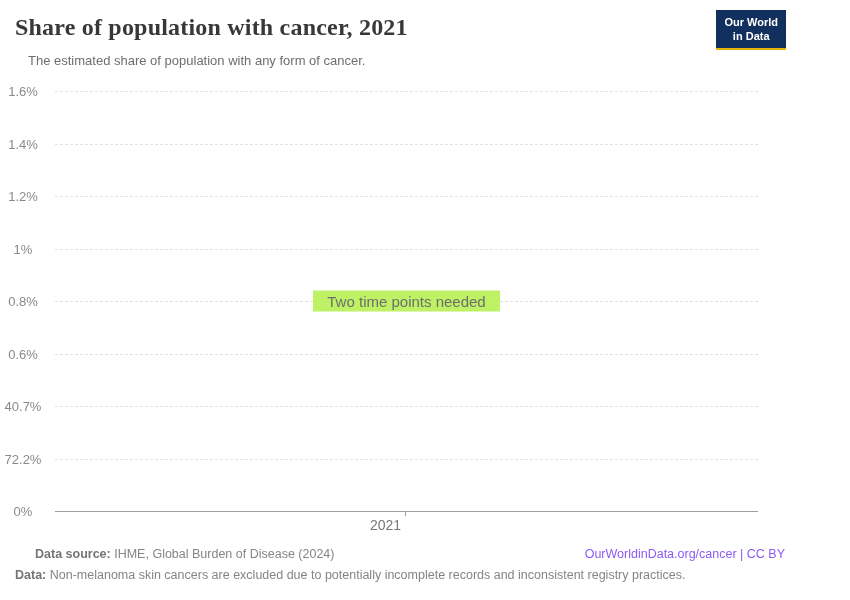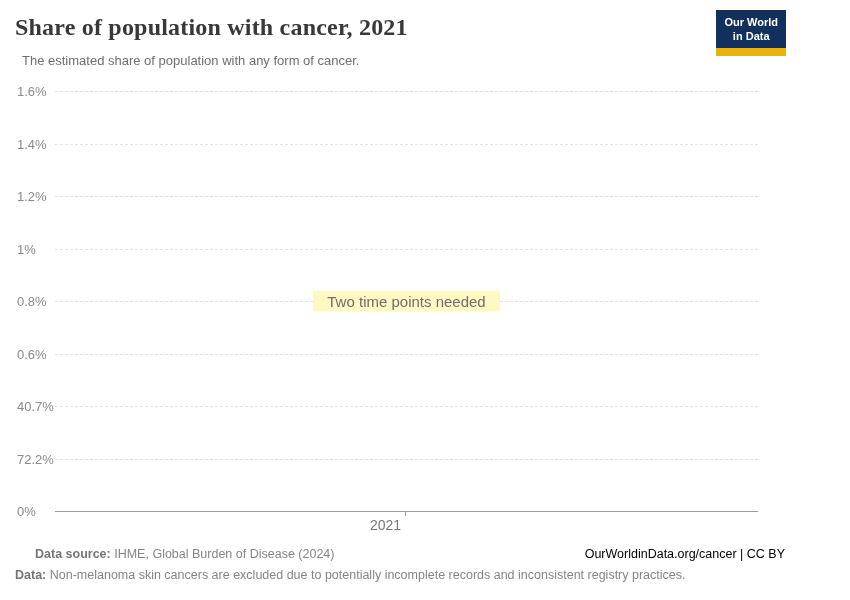--- a/index.html
+++ b/index.html
@@ -19,47 +19,47 @@
     left: 15px;
     top: 14px;
     font-family: "Liberation Serif", "DejaVu Serif", serif;
     font-weight: 700;
     font-size: 24px;
     letter-spacing: 0.2px;
     color: #383838;
   }
   .chart-subtitle {
     position: absolute;
-    left: 22px;
+    left: 28px;
     top: 53px;
     font-size: 13px;
     color: #6e6e6e;
   }
   .owid-logo {
     position: absolute;
     top: 10px;
     right: 14px;
     background: #12305e;
-    border-bottom: 8px solid #eab308;
+    border-bottom: 2px solid #eab308;
     color: #ffffff;
     font-weight: 700;
     font-size: 11px;
     line-height: 13.5px;
     text-align: center;
     padding: 6px 8px 5px 8px;
     cursor: pointer;
   }
 
   
   .gridrow { position: absolute; left: 0; width: 850px; height: 0; }
   .ytick {
     position: absolute;
-    left: 17px;
+    left: 0;
     width: 46px;
-    text-align: left;
+    text-align: center;
     font-size: 13px;
     color: #8a8a8a;
     transform: translateY(-50%);
   }
   .gridline-stroke {
     position: absolute;
     left: 55px;
     width: 703px;
     border-top: 1px dashed #e2e2e2;
   }
@@ -69,21 +69,21 @@
     position: absolute;
     left: 55px;
     width: 703px;
     top: 301px;
     text-align: center;
     z-index: 3;
   }
   .chart-message span {
     display: inline-block;
     transform: translateY(-50%);
-    background: #fef9c3;
+    background: #bef264;
     padding: 2px 14px;
     font-size: 15px;
     color: #6e6e6e;
   }
 
   .xtick-mark {
     position: absolute;
     left: 405px;
     top: 511px;
     width: 1px;
@@ -107,21 +107,21 @@
     top: 547px;
     font-size: 12.5px;
     color: #858585;
     margin-left: 20px;
   }
   .footer-line1-right {
     position: absolute;
     right: 15px;
     top: 547px;
     font-size: 12.5px;
-    color: #000000;
+    color: #8b5cf6;
     cursor: pointer;
   }
   .footer-line2 {
     position: absolute;
     left: 15px;
     top: 568px;
     font-size: 12.5px;
     color: #858585;
   }
   .footer-bold { font-weight: 700; color: #757575; }

